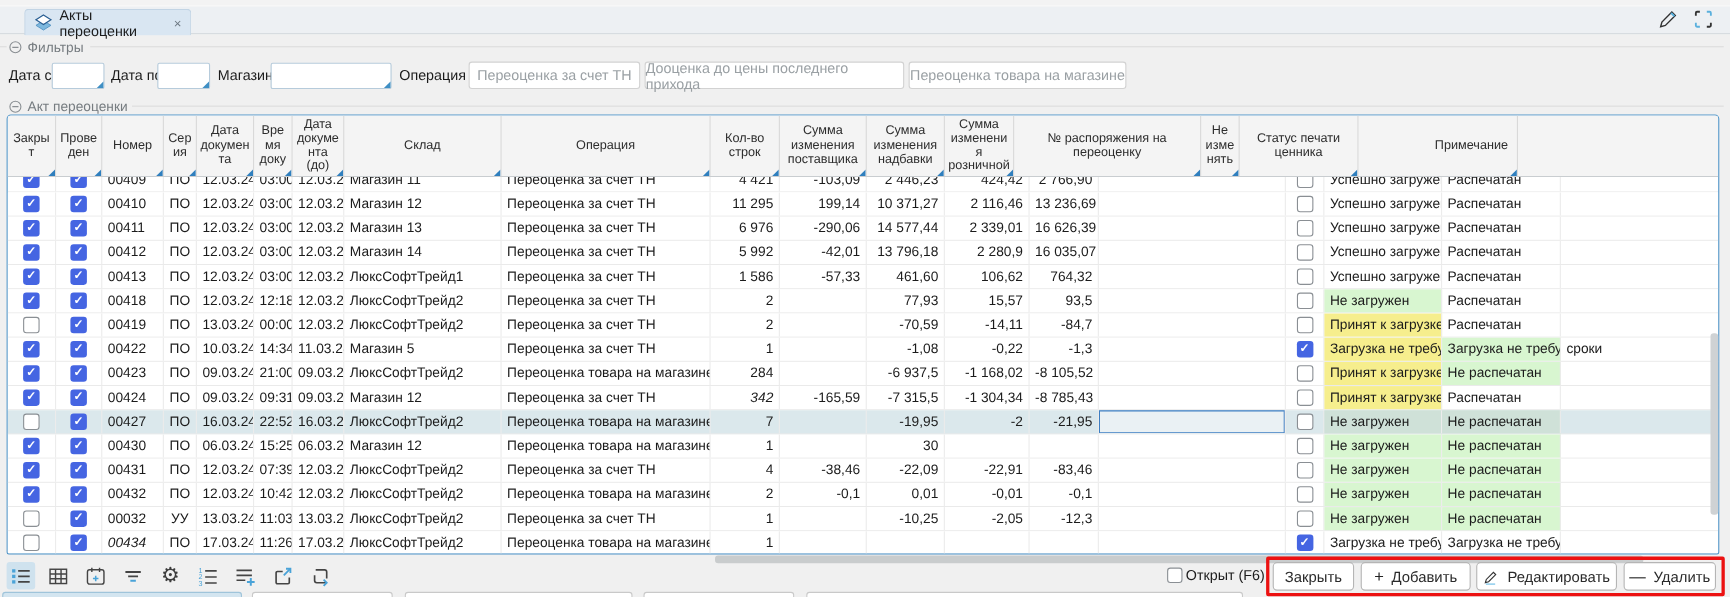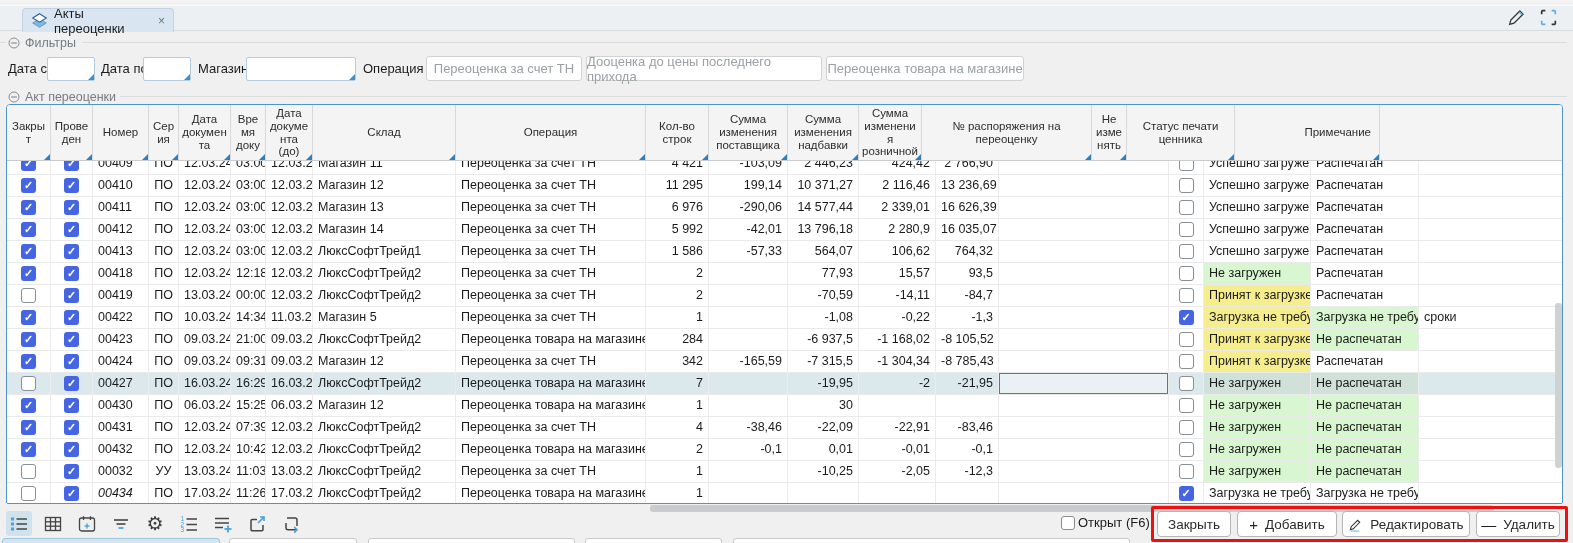--- a/index.html
+++ b/index.html
@@ -277,21 +277,21 @@
           </div>
           <div class="td" style="width: 56px;">00413</div>
           <div class="td ctr" style="width: 30px;">ПО</div>
           <div class="td" style="width: 52px;">12.03.24</div>
           <div class="td" style="width: 35px;">03:00</div>
           <div class="td" style="width: 47px;">12.03.24</div>
           <div class="td" style="width: 143px;">ЛюксСофтТрейд1</div>
           <div class="td" style="width: 190px;">Переоценка за счет ТН</div>
           <div class="td num" style="width: 63px;">1 586</div>
           <div class="td num" style="width: 79px;">-57,33</div>
-          <div class="td num" style="width: 71px;">564,07</div>
+          <div class="td num" style="width: 71px;">461,60</div>
           <div class="td num" style="width: 77px;">106,62</div>
           <div class="td num" style="width: 63px;">764,32</div>
           <div class="td" style="width: 170px;"></div>
           <div class="td cbc" style="width: 35px;">
             <span class="cb"></span>
           </div>
           <div class="td" style="width: 107px;">Успешно загружен</div>
           <div class="td" style="width: 108px;">Распечатан</div>
           <div class="td" style="width: 145px;"></div>
         </div>
@@ -410,21 +410,21 @@
           <div class="td cbc" style="width: 42px;">
             <span class="cb on"></span>
           </div>
           <div class="td" style="width: 56px;">00424</div>
           <div class="td ctr" style="width: 30px;">ПО</div>
           <div class="td" style="width: 52px;">09.03.24</div>
           <div class="td" style="width: 35px; text-align: center;">09:31</div>
           <div class="td" style="width: 47px;">09.03.24</div>
           <div class="td" style="width: 143px;">Магазин 12</div>
           <div class="td" style="width: 190px;">Переоценка за счет ТН</div>
-          <div class="td num" style="width: 63px;">342</div>
+          <div class="td num" style="width: 63px; font-style: italic;">342</div>
           <div class="td num" style="width: 79px;">-165,59</div>
           <div class="td num" style="width: 71px;">-7 315,5</div>
           <div class="td num" style="width: 77px;">-1 304,34</div>
           <div class="td num" style="width: 63px;">-8 785,43</div>
           <div class="td" style="width: 170px;"></div>
           <div class="td cbc" style="width: 35px;">
             <span class="cb"></span>
           </div>
           <div class="td" style="width: 107px; background: rgb(246, 238, 141);">Принят к загрузке</div>
           <div class="td" style="width: 108px;">Распечатан</div>
@@ -433,21 +433,21 @@
         <div class="row sel">
           <div class="td cbc" style="width: 44px;">
             <span class="cb"></span>
           </div>
           <div class="td cbc" style="width: 42px;">
             <span class="cb on"></span>
           </div>
           <div class="td" style="width: 56px;">00427</div>
           <div class="td ctr" style="width: 30px;">ПО</div>
           <div class="td" style="width: 52px;">16.03.24</div>
-          <div class="td" style="width: 35px;">16:29</div>
+          <div class="td" style="width: 35px;">22:52</div>
           <div class="td" style="width: 47px;">16.03.24</div>
           <div class="td" style="width: 143px;">ЛюксСофтТрейд2</div>
           <div class="td" style="width: 190px;">Переоценка товара на магазине</div>
           <div class="td num" style="width: 63px;">7</div>
           <div class="td num" style="width: 79px;"></div>
           <div class="td num" style="width: 71px;">-19,95</div>
           <div class="td num" style="width: 77px;">-2</div>
           <div class="td num" style="width: 63px;">-21,95</div>
           <div class="td focus" style="width: 170px;"></div>
           <div class="td cbc" style="width: 35px;">

